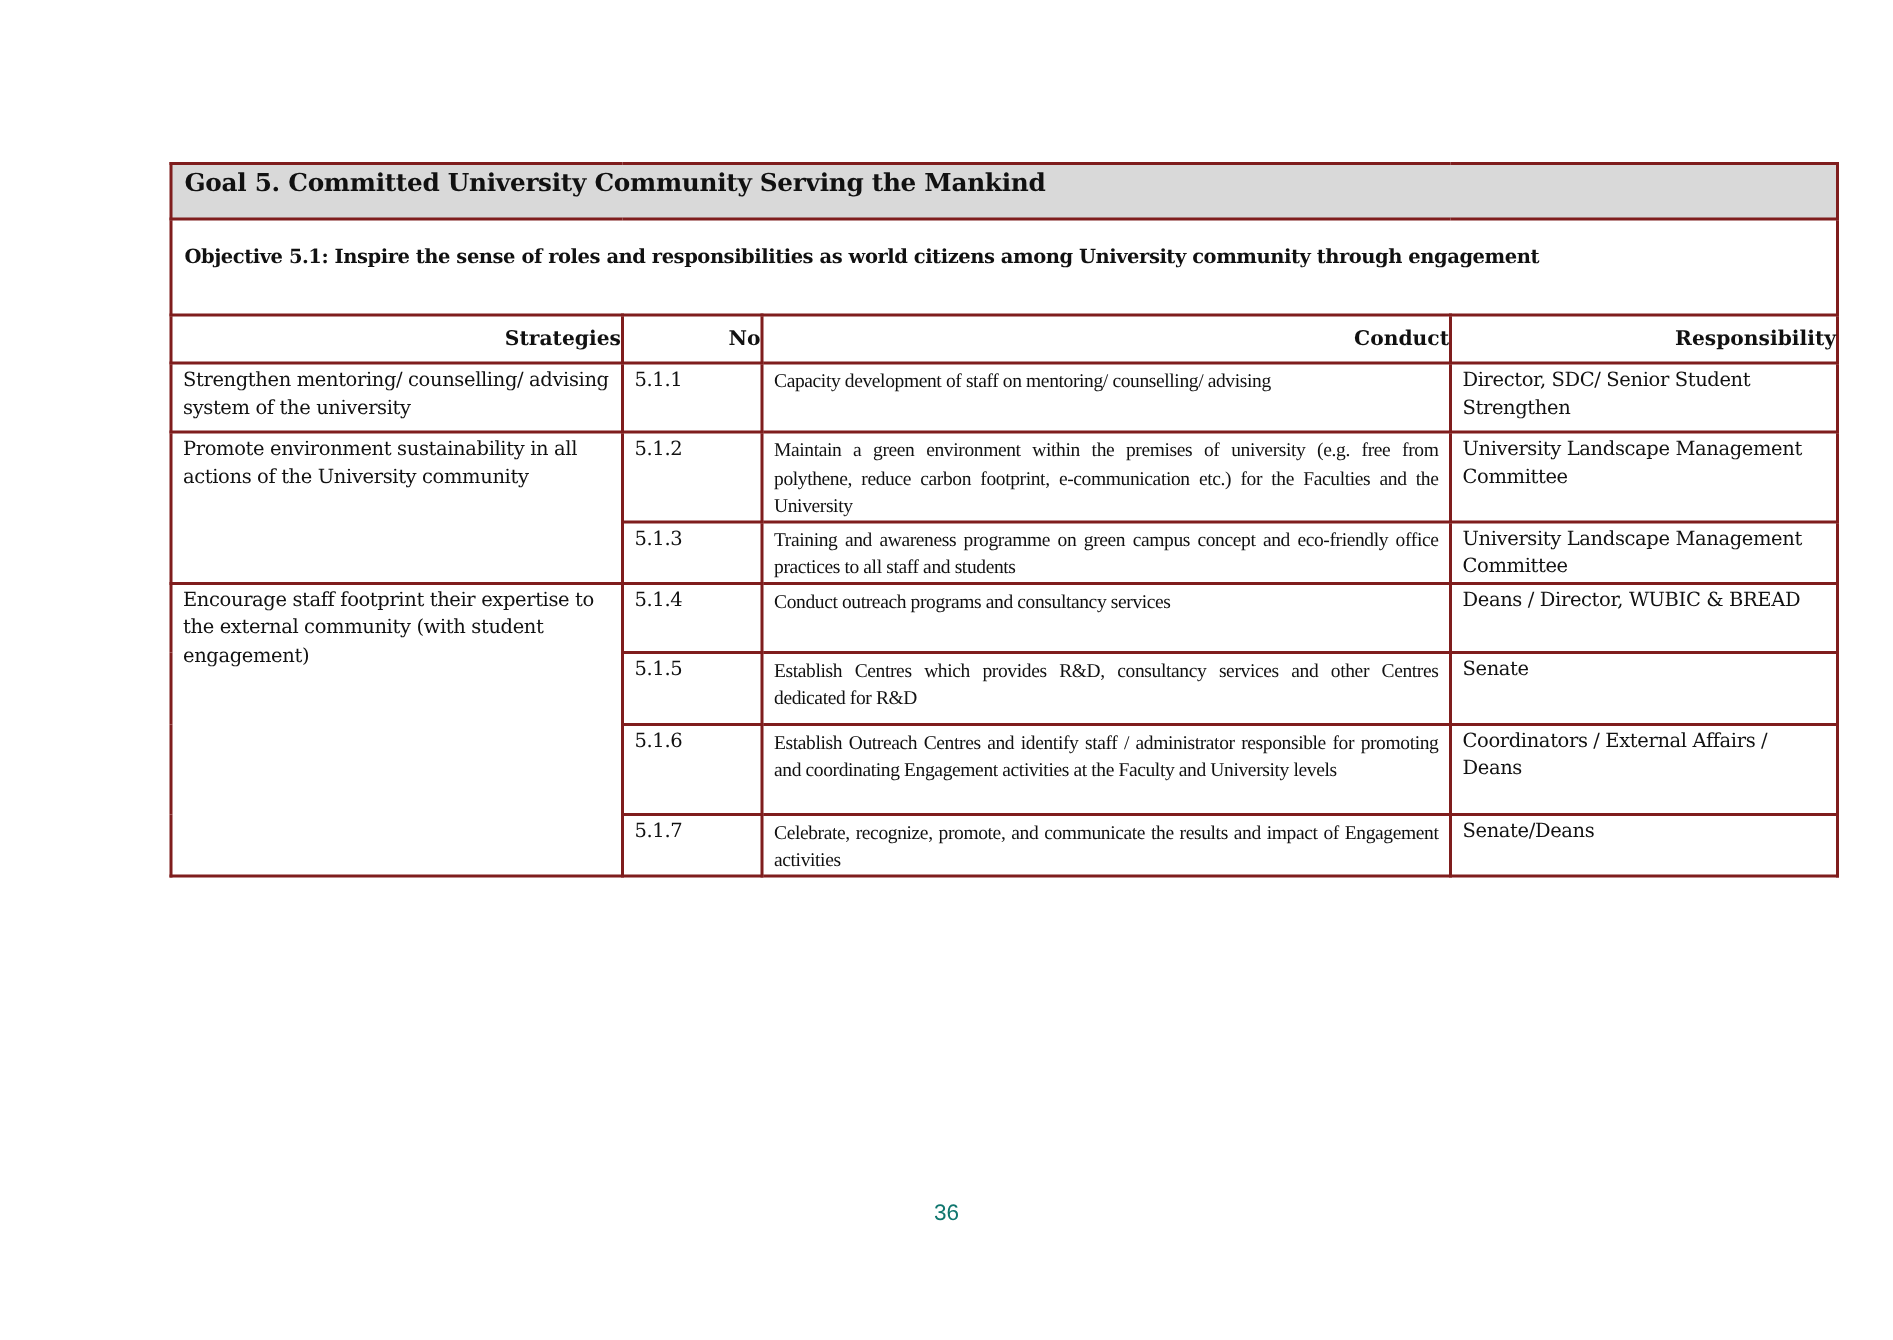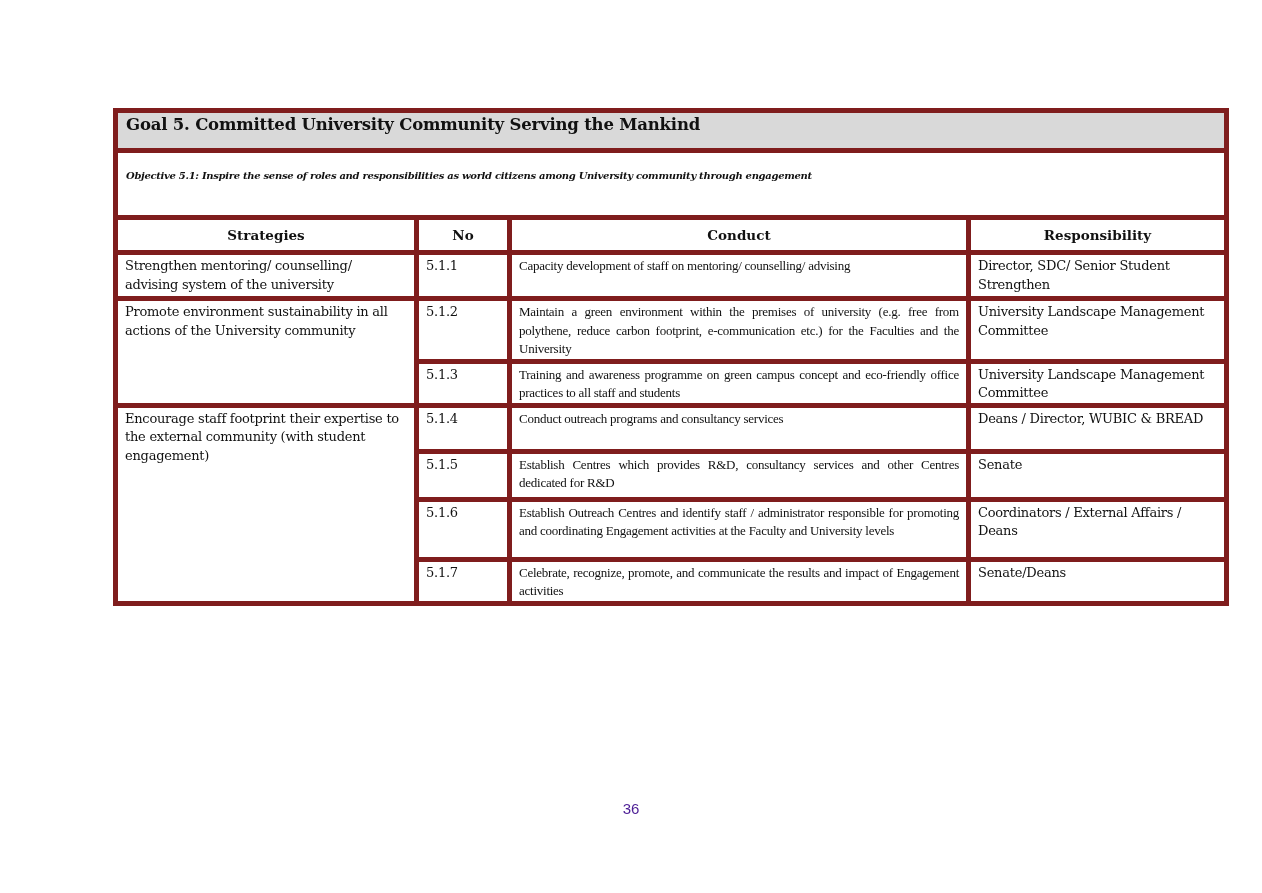--- a/index.html
+++ b/index.html
@@ -7,64 +7,63 @@
     .page-table {
       position: absolute;
       left: 113px; top: 108px;
       width: 1111px;
       border-collapse: collapse;
       table-layout: fixed;
       font-family: "DejaVu Serif", "Liberation Serif", serif;
       color: #111;
     }
     .page-table td, .page-table th {
-      border: 5px solid #7f1d1d;
+      border: 2px solid #7f1d1d;
       vertical-align: top;
       padding: 0;
     }
     .goal-cell {
       background: #d9d9d9;
       height: 33px;
       font-weight: bold;
       font-size: 16.5px;
       padding: 2px 8px 0 8px !important;
       vertical-align: top;
       letter-spacing: -0.2px;
     }
     .objective-cell {
       height: 45px;
-      font-style: italic;
       font-weight: bold;
-      font-size: 10px;
+      font-size: 13px;
       padding: 17px 8px 0 8px !important;
       letter-spacing: -0.3px;
       vertical-align: top;
     }
     .colhead th {
       height: 30px;
       font-weight: bold;
       font-size: 13.5px;
-      text-align: center;
+      text-align: right;
       vertical-align: middle;
     }
     .cell {
       font-size: 13px;
       line-height: 18.5px;
       padding: 2px 7px 0 7px !important;
       letter-spacing: -0.25px;
     }
     .justify { text-align: justify; font-family: Liberation Serif, serif; }
     .page-number {
       position: absolute;
       left: 0; width: 1262px;
       top: 800px;
       text-align: center;
       font-family: "Liberation Sans", "DejaVu Sans", sans-serif;
       font-size: 15px;
-      color: #4c1d95;
+      color: #0f766e;
     }
   </style>
 </head>
 <body>
 
 <table class="page-table">
   <colgroup>
     <col style="width:301px">
     <col style="width:93px">
     <col style="width:459px">

